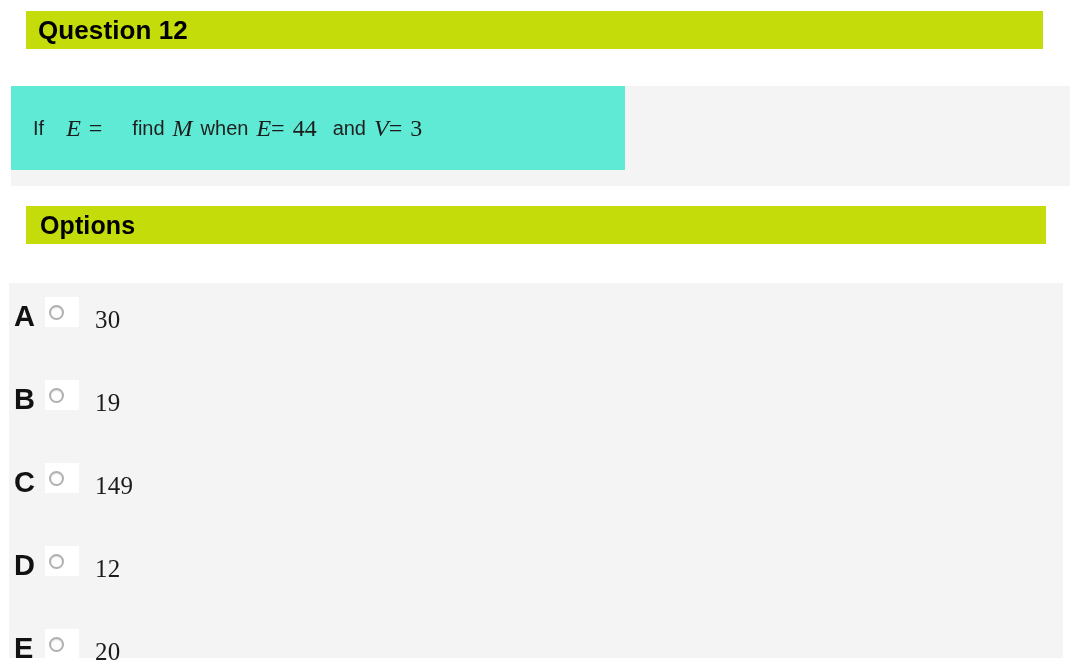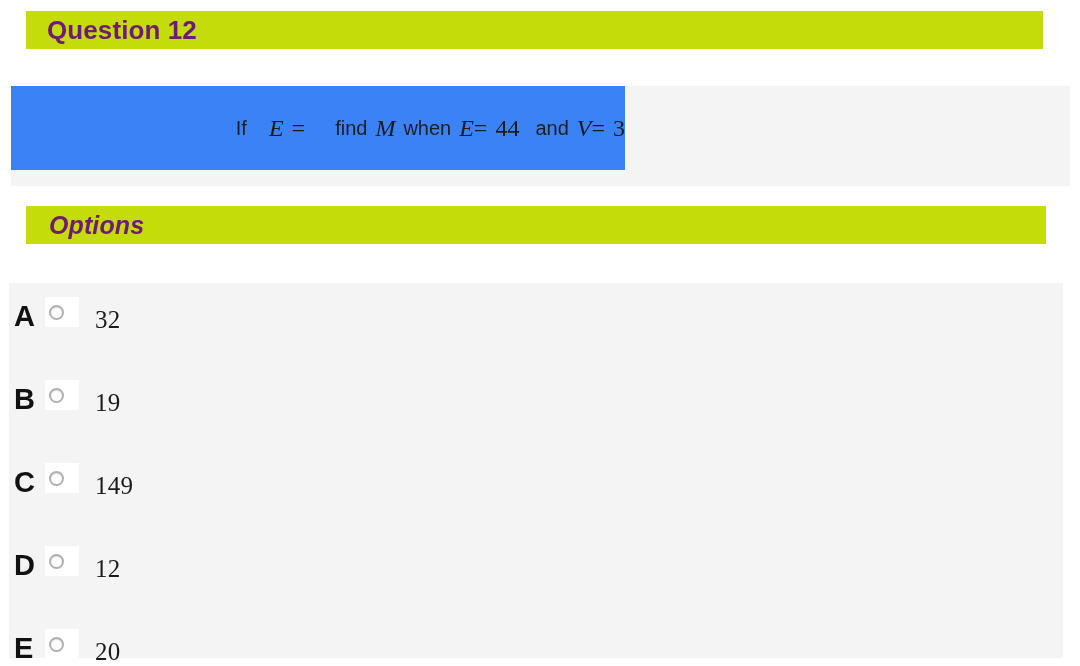--- a/index.html
+++ b/index.html
@@ -25,63 +25,60 @@
     background: #c4dc09;
     display: flex;
     align-items: center;
     padding-left: 12px;
   }
   .section-bar .bar-title {
     font-family: "Liberation Sans", sans-serif;
     font-weight: bold;
     font-size: 26px;
     line-height: 1;
-    color: #701a75;
+    color: #000000;
     letter-spacing: 0.1px;
-    margin-left: 9px;
   }
 
   #question-header-bar {
     left: 26px;
     top: 11px;
     width: 1017px;
     height: 38px;
   }
 
   #options-header-bar {
     left: 26px;
     top: 206px;
     width: 1020px;
     height: 38px;
-    font-style: italic;
   }
   #options-header-bar .bar-title { font-size: 25px; padding-left: 2px; }
 
   
   #question-panel {
     position: absolute;
     left: 11px;
     top: 86px;
     width: 1059px;
     height: 100px;
     background: #f4f4f4;
   }
 
   
   #question-card {
     position: absolute;
     left: 0px;
     top: 0px;
     width: 614px;
     height: 84px;
-    background: #3b82f6;
+    background: #5eead4;
     display: flex;
     align-items: center;
     padding-left: 22px;
-    justify-content: flex-end;
   }
 
   
   .qline {
     display: flex;
     align-items: center;
     white-space: nowrap;
     font-size: 21px;
     color: #1b1b1b;
   }
@@ -260,21 +257,21 @@
     <span class="bar-title">Options</span>
   </div>
 
   <div id="options-panel">
 
     <div class="option-row" style="top:10px;">
       <span class="option-letter">A</span>
       <span class="radio-cell">
         <span class="radio"></span>
       </span>
-      <span class="option-value">32</span>
+      <span class="option-value">30</span>
     </div>
 
     <div class="option-row" style="top:93px;">
       <span class="option-letter">B</span>
       <span class="radio-cell">
         <span class="radio"></span>
       </span>
       <span class="option-value">19</span>
     </div>
 

